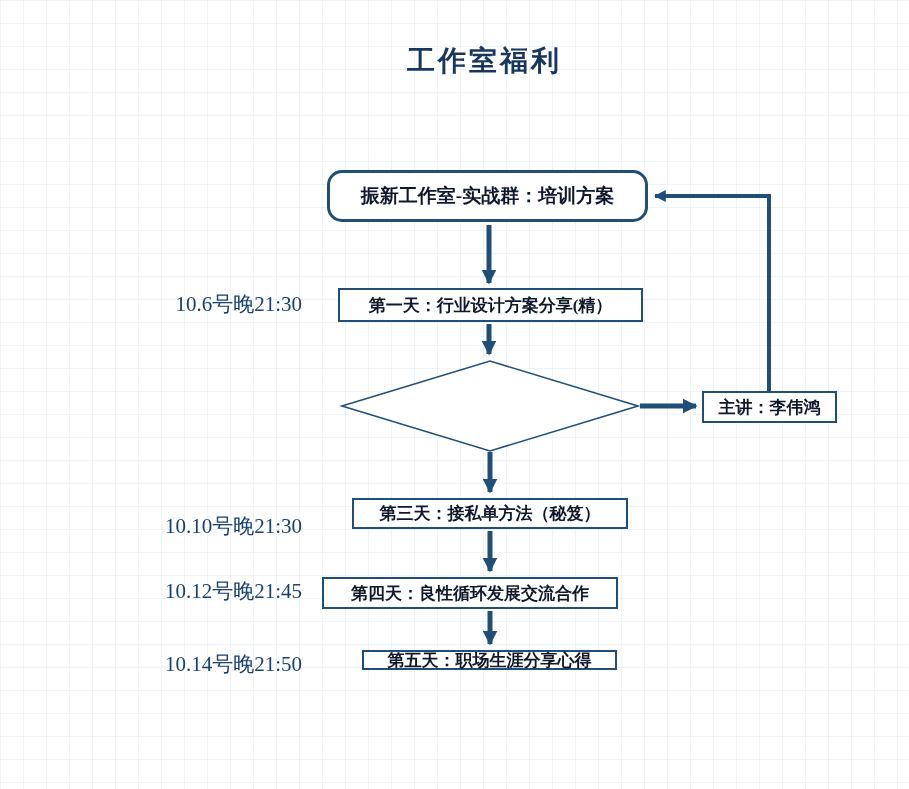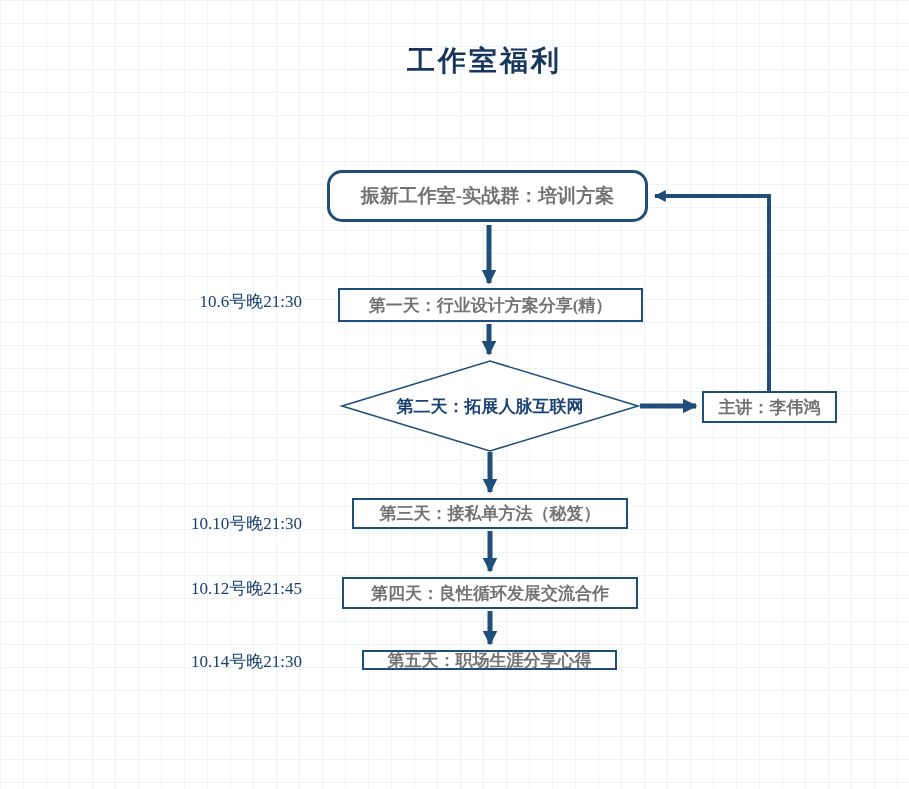--- a/index.html
+++ b/index.html
@@ -18,45 +18,45 @@
   .title{
     position:absolute;left:0;top:42px;width:969px;
     text-align:center;
     font-size:28px;font-weight:bold;letter-spacing:3px;
     color:#17365D;
   }
   .node{
     position:absolute;
     display:flex;align-items:center;justify-content:center;
     background:#ffffff;
-    color:#737373;
+    color:#0f172a;
     font-weight:bold;
     white-space:nowrap;
     box-sizing:border-box;
   }
   .start-node{
     left:327px;top:170px;width:321px;height:52px;
     border:3px solid #1F4E79;border-radius:15px;
     font-size:19px;
   }
   .rect-node{border:2px solid #1F4E79;font-size:17px;justify-content:center;}
   .day1-node{left:338px;top:288px;width:305px;height:34px;}
   .speaker-node{left:702px;top:391px;width:135px;height:32px;}
   .day3-node{left:352px;top:498px;width:276px;height:31px;}
-  .day4-node{left:342px;top:577px;width:296px;height:32px;}
+  .day4-node{left:322px;top:577px;width:296px;height:32px;}
   .day5-node{left:362px;top:650px;width:255px;height:20px;}
   .diamond-label{
     position:absolute;left:340px;top:390px;width:300px;height:32px;
     display:flex;align-items:center;justify-content:center;
     font-size:17px;font-weight:bold;color:#1B4274;white-space:nowrap;
   }
   .date{
     position:absolute;right:607px;width:260px;height:34px;
     text-align:right;
-    font-size:17px;
+    font-size:21px;
     color:#17406F;
     white-space:nowrap;
   }
   .date-1{top:290px;}
   .date-2{top:395px;}
   .date-3{top:476px;margin-top:36px;}
   .date-4{top:577px;}
   .date-5{top:650px;}
   svg.wires{position:absolute;left:0;top:0;}
 </style>
@@ -92,38 +92,35 @@
   </svg>
 
   <div class="node start-node">
     <span>振新工作室-实战群：培训方案</span>
   </div>
 
   <div class="node rect-node day1-node">
     <span>第一天：行业设计方案分享(精）</span>
   </div>
 
-  <div class="diamond-label">
-    <span>第二天：拓展人脉互联网</span>
-  </div>
 
   <div class="node rect-node speaker-node">
     <span>主讲：李伟鸿</span>
   </div>
 
   <div class="node rect-node day3-node">
     <span>第三天：接私单方法（秘笈）</span>
   </div>
 
   <div class="node rect-node day4-node">
     <span>第四天：良性循环发展交流合作</span>
   </div>
 
   <div class="node rect-node day5-node">
     <span>第五天：职场生涯分享心得</span>
   </div>
 
   <div class="date date-1">10.6号晚21:30</div>
   <div class="date date-3">10.10号晚21:30</div>
   <div class="date date-4">10.12号晚21:45</div>
-  <div class="date date-5">10.14号晚21:30</div>
+  <div class="date date-5">10.14号晚21:50</div>
 
 </div>
 
 </body></html>

